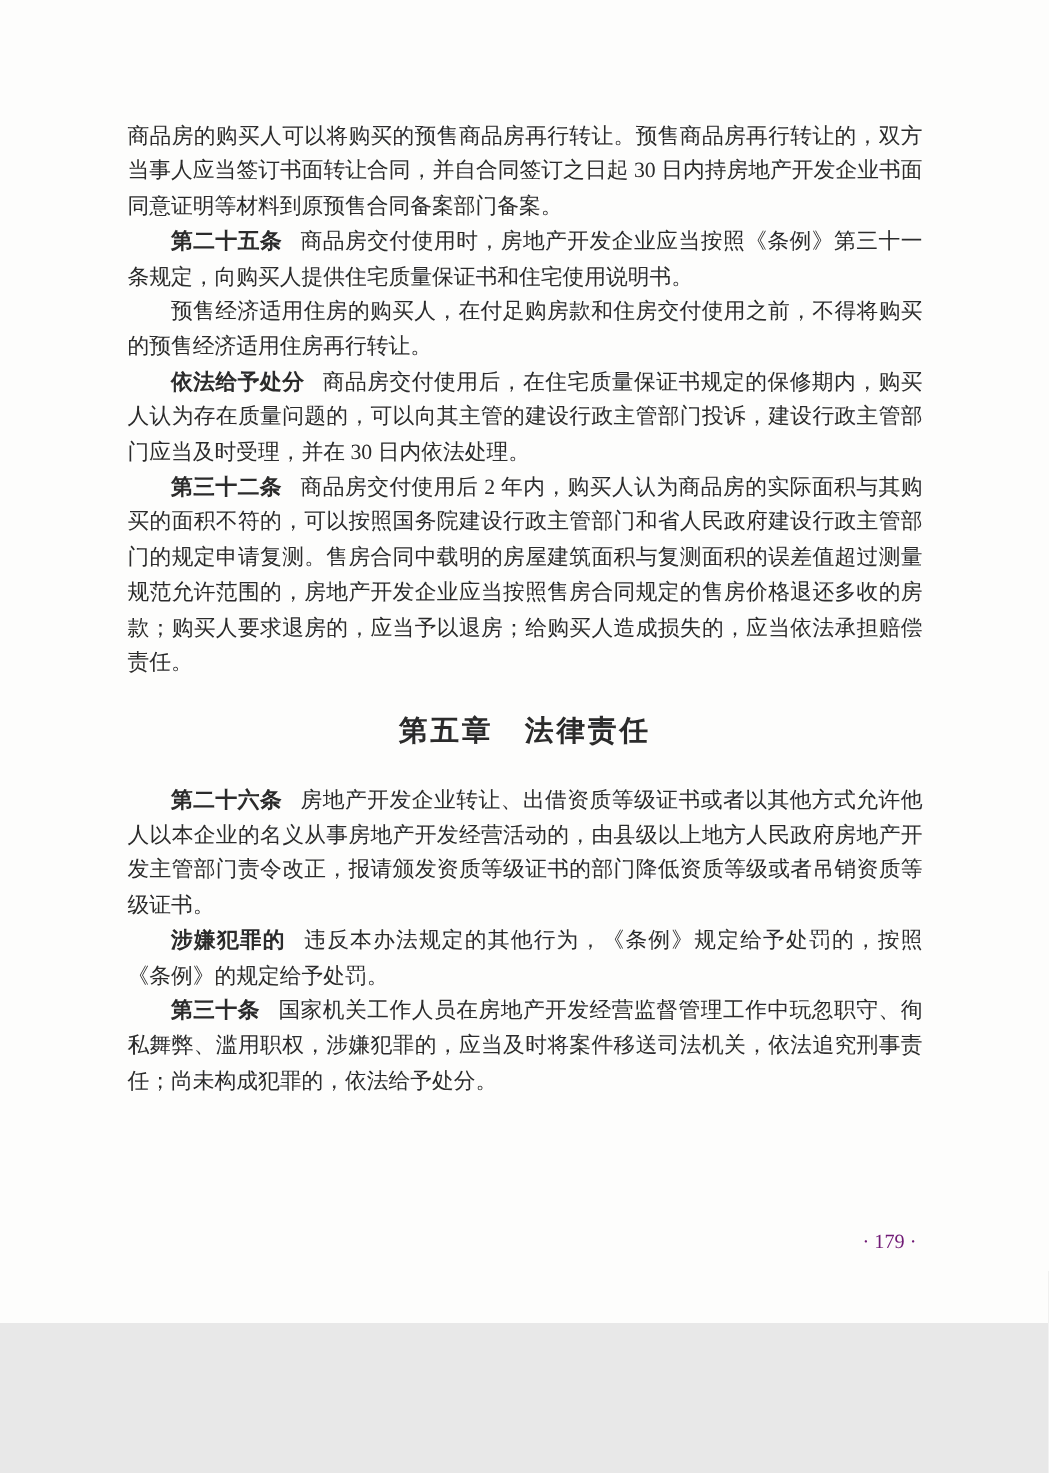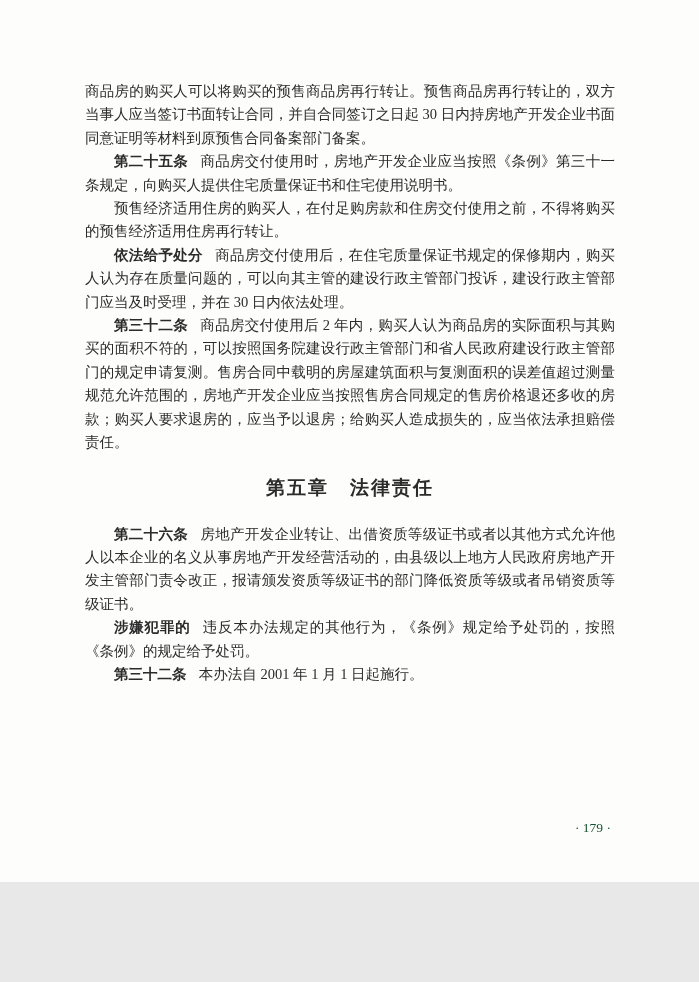--- a/index.html
+++ b/index.html
@@ -47,33 +47,33 @@
     line-height: 28px;
     text-align: center;
     letter-spacing: 2px;
     margin: 19px 0 21px 0;
   }
   .footer {
     position: absolute;
     right: 88px;
     bottom: 46px;
     font-size: 13.5px;
-    color: #14532d;
+    color: #701a75;
     font-family: "Liberation Serif", "DejaVu Serif", serif;
   }
 </style>
 </head>
 <body>
 
 <div class="page">
   <div class="content" id="blocks-container">
       <p class="para noindent"><span>商品房的购买人可以将购买的预售商品房再行转让。预售商品房再行转让的，双方当事人应当签订书面转让合同，并自合同签订之日起 30 日内持房地产开发企业书面同意证明等材料到原预售合同备案部门备案。</span></p>
       <p class="para"><b class="label">第二十五条</b><span>商品房交付使用时，房地产开发企业应当按照《条例》第三十一条规定，向购买人提供住宅质量保证书和住宅使用说明书。</span></p>
       <p class="para"><span>预售经济适用住房的购买人，在付足购房款和住房交付使用之前，不得将购买的预售经济适用住房再行转让。</span></p>
       <p class="para"><b class="label">依法给予处分</b><span>商品房交付使用后，在住宅质量保证书规定的保修期内，购买人认为存在质量问题的，可以向其主管的建设行政主管部门投诉，建设行政主管部门应当及时受理，并在 30 日内依法处理。</span></p>
       <p class="para"><b class="label">第三十二条</b><span>商品房交付使用后 2 年内，购买人认为商品房的实际面积与其购买的面积不符的，可以按照国务院建设行政主管部门和省人民政府建设行政主管部门的规定申请复测。售房合同中载明的房屋建筑面积与复测面积的误差值超过测量规范允许范围的，房地产开发企业应当按照售房合同规定的售房价格退还多收的房款；购买人要求退房的，应当予以退房；给购买人造成损失的，应当依法承担赔偿责任。</span></p>
       <h2 class="chapter">第五章　法律责任</h2>
       <p class="para"><b class="label">第二十六条</b><span>房地产开发企业转让、出借资质等级证书或者以其他方式允许他人以本企业的名义从事房地产开发经营活动的，由县级以上地方人民政府房地产开发主管部门责令改正，报请颁发资质等级证书的部门降低资质等级或者吊销资质等级证书。</span></p>
       <p class="para"><b class="label">涉嫌犯罪的</b><span>违反本办法规定的其他行为，《条例》规定给予处罚的，按照《条例》的规定给予处罚。</span></p>
-      <p class="para"><b class="label">第三十二条</b><span>本办法自 2001 年 1 月 1 日起施行。</span></p>
+      <p class="para"><b class="label">第三十条</b><span>国家机关工作人员在房地产开发经营监督管理工作中玩忽职守、徇私舞弊、滥用职权，涉嫌犯罪的，应当及时将案件移送司法机关，依法追究刑事责任；尚未构成犯罪的，依法给予处分。</span></p>
     </div>
   <div class="footer">· 179 ·</div>
 </div>
 
 </body></html>

